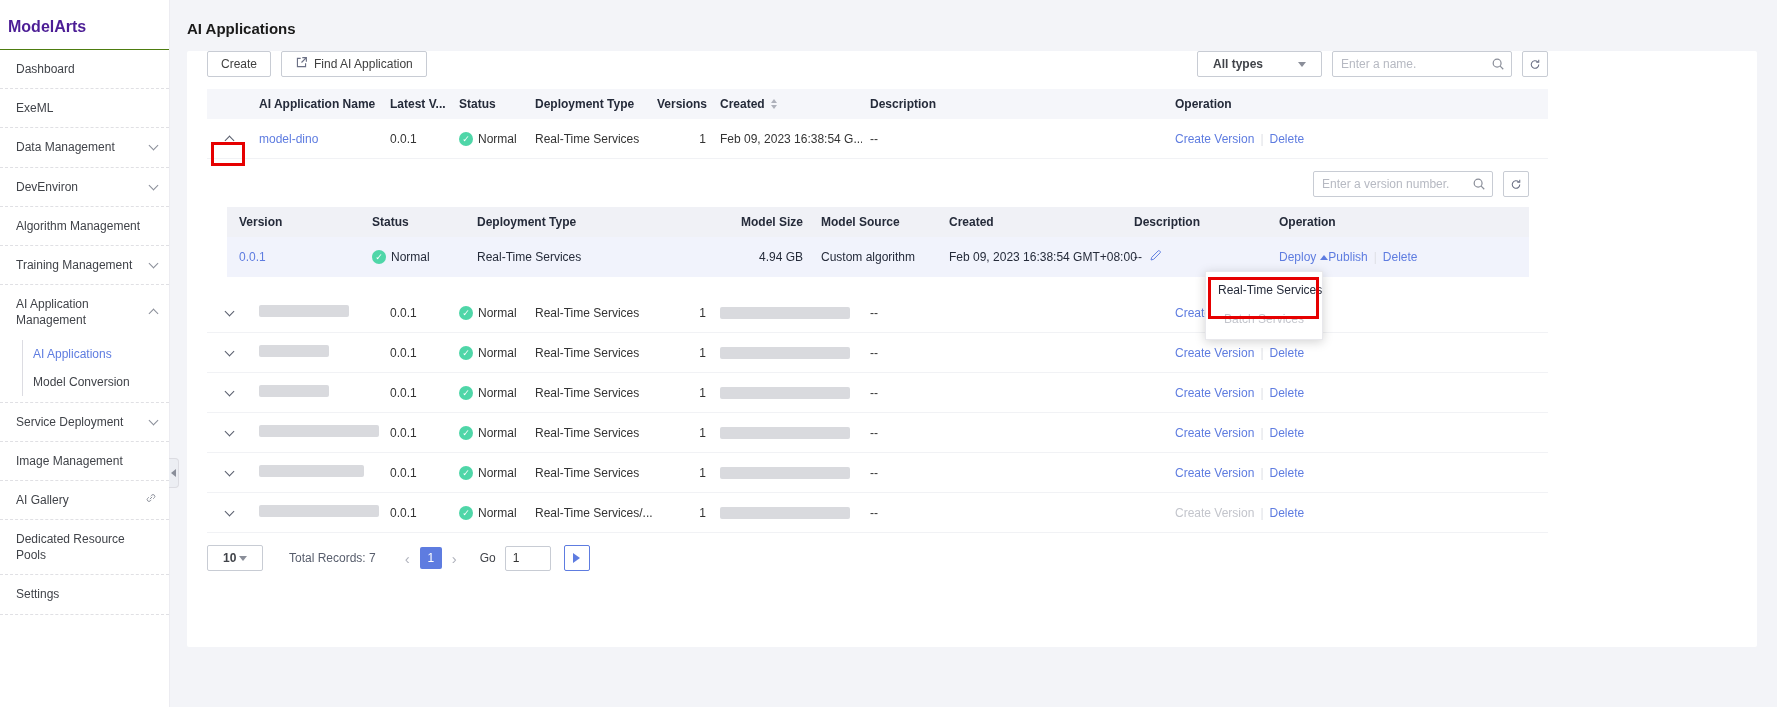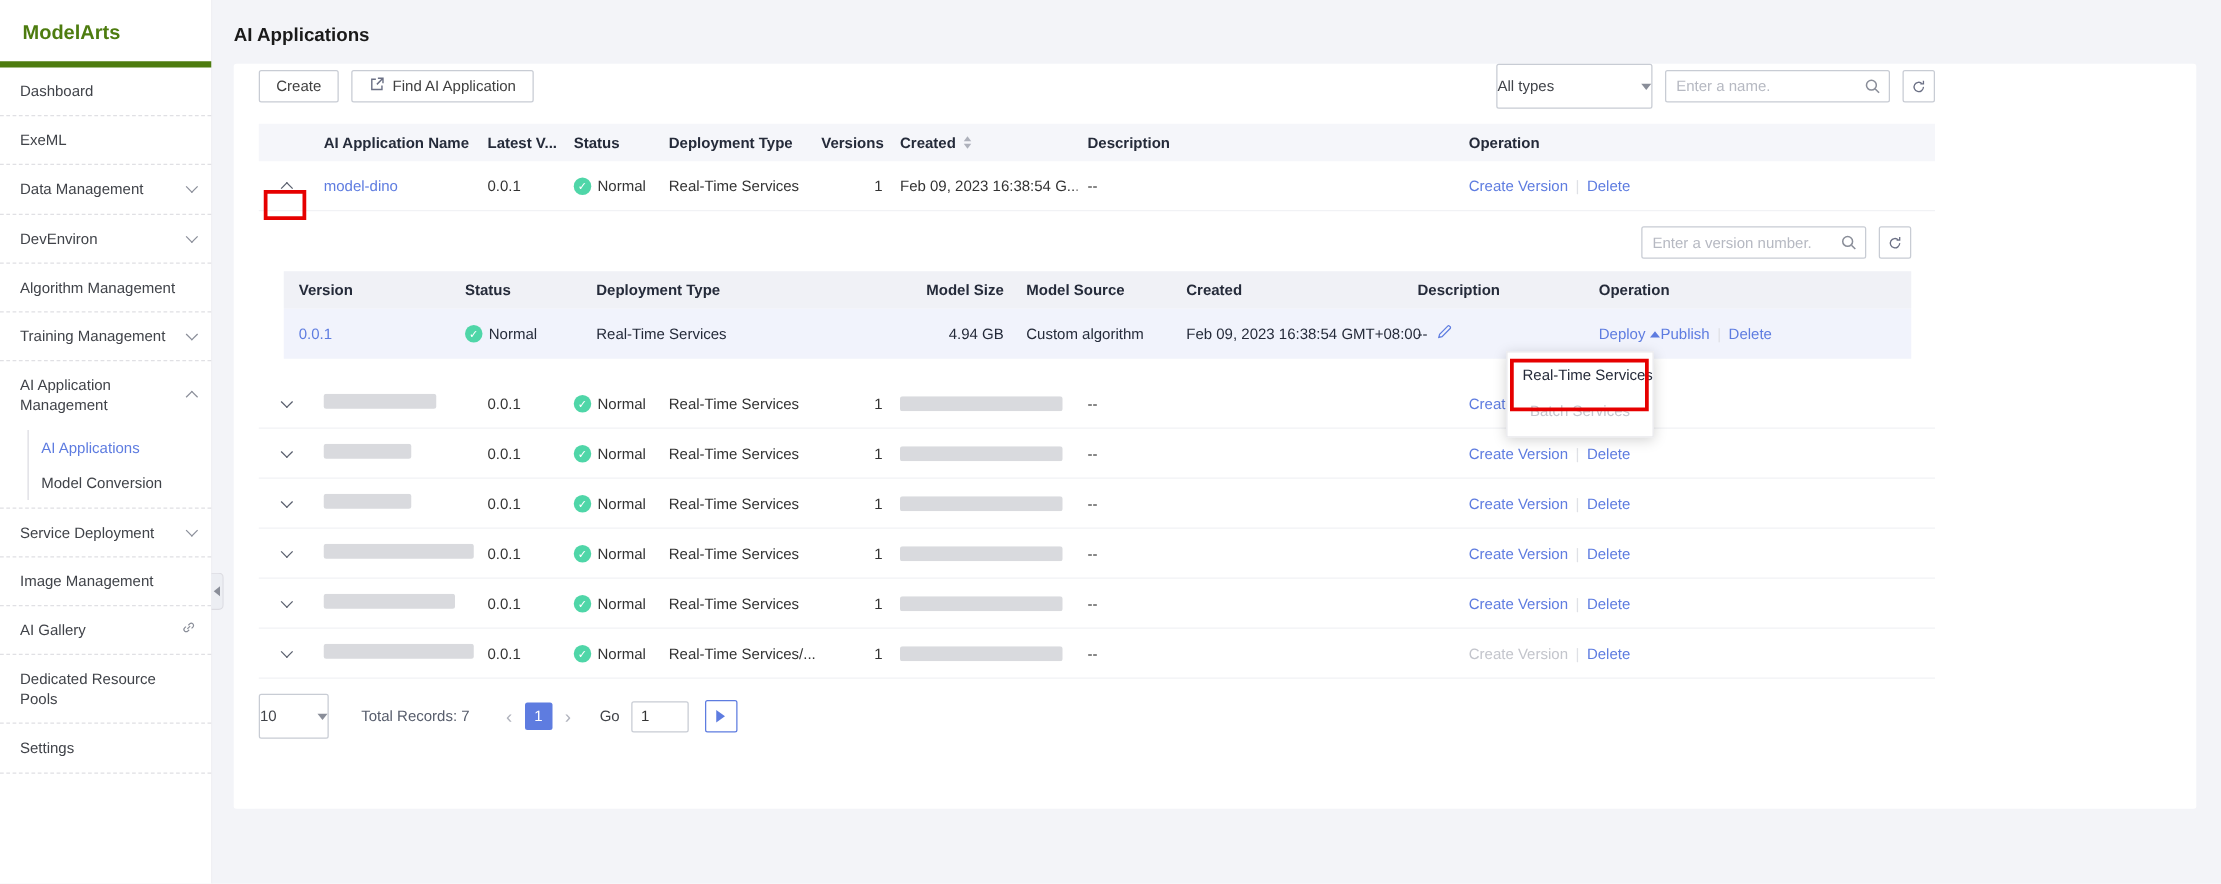--- a/index.html
+++ b/index.html
@@ -5,21 +5,21 @@
   * { box-sizing: border-box; }
   body {
     margin: 0; width: 1777px; height: 707px; overflow: hidden;
     font-family: "Liberation Sans", sans-serif;
     background: #f3f4f8; color: #252b3a; font-size: 12px;
   }
   .app { display: flex; width: 100%; height: 100%; }
 
   
   .sidebar { width: 170px; background: #fff; flex-shrink: 0; position: relative; border-right: 1px solid #ececf1; }
-  .sb-title { font-size: 16px; font-weight: bold; color: #4d7c0f; padding: 18px 18px 13px; border-bottom: 5px solid #4d7c0f; }
+  .sb-title { font-size: 16px; font-weight: bold; color: #4c1d95; padding: 18px 8px 13px; border-bottom: 1px solid #4d7c0f; }
   .sb-list { list-style: none; margin: 0; padding: 0; font-size: 12px; color: #404349; }
   .sb-item { padding: 11px 12px 11px 16px; border-bottom: 1px dashed #e0e0e4; display: flex; justify-content: space-between; align-items: center; line-height: 1.35; cursor: pointer; }
   .sb-group { border-bottom: 1px dashed #e0e0e4; }
   .sb-group .sb-item { border-bottom: none; }
   .sb-sub { list-style: none; margin: 0 0 6px 22px; padding: 0; border-left: 1px solid #dcdce2; }
   .sb-sub li { padding: 7px 0 7px 10px; cursor: pointer; color: #404349; }
   .sb-sub li.sel { color: #5e7ce0; }
   .chev { width: 7px; height: 7px; border-right: 1.4px solid #8a8e99; border-bottom: 1.4px solid #8a8e99; display: inline-block; flex-shrink: 0; }
   .chev.down { transform: rotate(45deg); margin-top: -3px; }
   .chev.up { transform: rotate(225deg); margin-top: 3px; }
@@ -33,21 +33,21 @@
   .card { background: #fff; border-radius: 2px; padding: 0 20px 16px; height: 596px; position: relative; }
 
   .tabs { display: flex; gap: 34px; padding-top: 14px; border-bottom: 1px solid #f1f1f4; }
   .tab { font-size: 13px; color: #575d6c; padding: 8px 2px 11px; cursor: pointer; border-bottom: 2px solid transparent; }
   .tab.active { color: #5e7ce0; border-bottom-color: #5e7ce0; }
 
   .tb { display: flex; align-items: center; margin-top: 13px; width: 1341px; }
   .btn { height: 26px; padding: 0 13px; border: 1px solid #c8ccd4; border-radius: 2px; background: #fff; font-size: 12px; color: #404040; display: inline-flex; align-items: center; gap: 6px; cursor: pointer; }
   .btn + .btn { margin-left: 10px; }
   .tb-right { margin-left: auto; display: flex; align-items: center; gap: 10px; }
-  .select { height: 36px; border: 1px solid #c8ccd4; border-radius: 2px; background: #fff; display: flex; align-items: center; font-size: 12px; color: #404349; padding: 0 0; cursor: pointer; }
+  .select { height: 26px; border: 1px solid #c8ccd4; border-radius: 2px; background: #fff; display: flex; align-items: center; font-size: 12px; color: #404349; padding: 0 15px; cursor: pointer; font-weight: bold; }
   .caret-down { width: 0; height: 0; border-left: 4px solid transparent; border-right: 4px solid transparent; border-top: 5px solid #8a8e99; margin-left: auto; }
   .caret-up-blue { width: 0; height: 0; border-left: 4px solid transparent; border-right: 4px solid transparent; border-bottom: 5px solid #5e7ce0; }
   .sel-types { width: 125px; }
   .search { position: relative; width: 180px; }
   .search input { width: 100%; height: 26px; border: 1px solid #c8ccd4; border-radius: 2px; padding: 0 28px 0 8px; font-size: 12px; color: #333; font-family: inherit; }
   .search input::placeholder { color: #b6b9c2; }
   .mag { position: absolute; right: 7px; top: 6px; }
   .iconbtn { width: 26px; height: 26px; border: 1px solid #c8ccd4; border-radius: 2px; background: #fff; display: flex; align-items: center; justify-content: center; cursor: pointer; }
 
   

